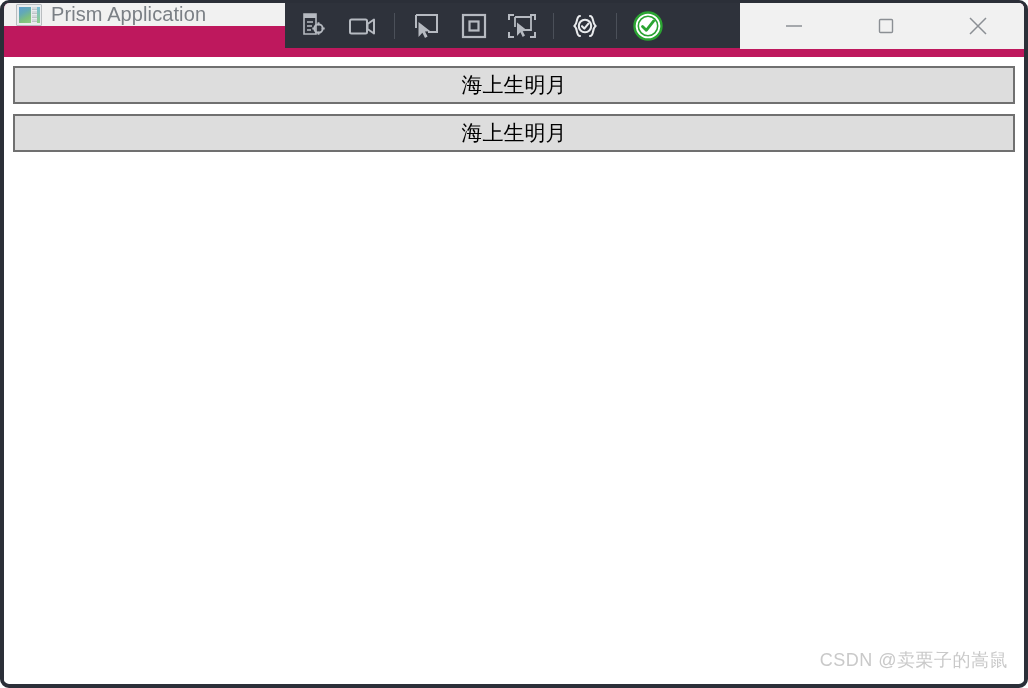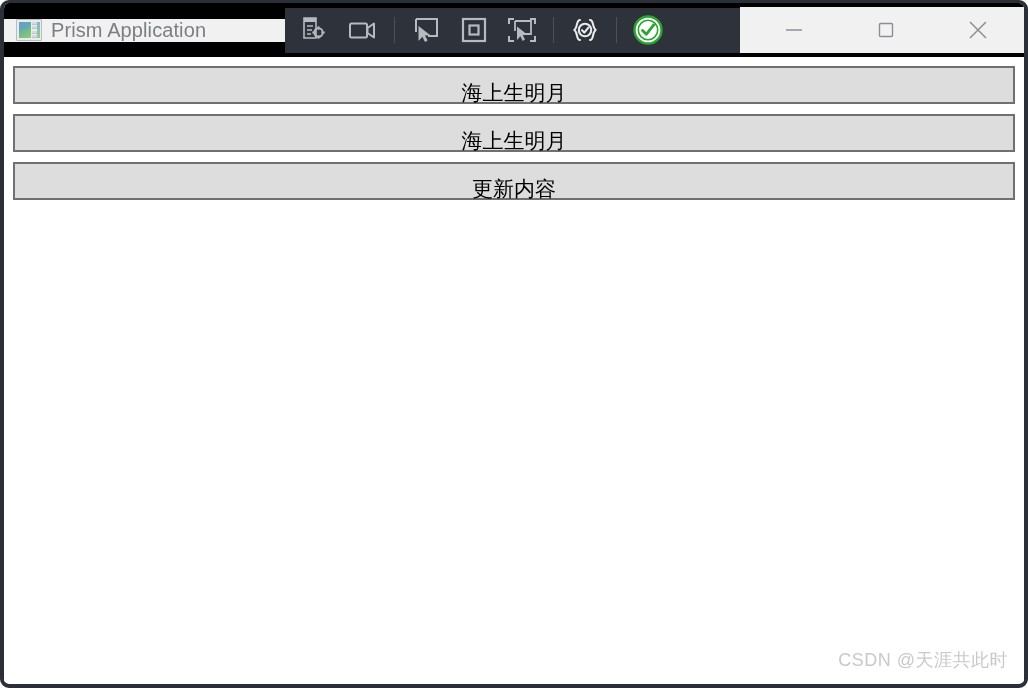--- a/index.html
+++ b/index.html
@@ -27,23 +27,23 @@
     border-bottom: 4px solid #2b2f38;
     border-top: 3px solid #2b2f38;
     border-radius: 9px 9px 9px 9px;
     overflow: hidden;
   }
 
   
   #title-bar {
     position: relative;
     height: 54px;
-    background: #000000;
-    display: flex;
-    align-items: center;
+    background: #be185d;
+    display: flex;
+    align-items: flex-start;
   }
 
   #title-zone {
     width: 281px;
     display: flex;
     align-items: center;
     padding-left: 12px;
     box-sizing: border-box;
     background: #f1f1f1;
   }
@@ -154,21 +154,21 @@
     height: 38px;
     box-sizing: border-box;
     background: #dddddd;
     border: 2px solid #707070;
     margin-bottom: 10px;
     font-family: "Liberation Sans", "DejaVu Sans", sans-serif;
     font-size: 21px;
     color: #000000;
     text-align: center;
     line-height: 34px;
-    padding: 8px;
+    padding: 0;
     cursor: pointer;
   }
 
   
   #watermark {
     position: absolute;
     right: 16px;
     bottom: 10px;
     font-size: 18px;
     color: #c9c9c9;
@@ -287,18 +287,17 @@
     </div>
 
   </div>
 
   <div id="client-area">
 
     <button class="cmd-button">海上生明月</button>
 
     <button class="cmd-button">海上生明月</button>
 
-    <button class="cmd-button">更新内容</button>
-
-    <div id="watermark">CSDN @天涯共此时</div>
+
+    <div id="watermark">CSDN @卖栗子的嵩鼠</div>
   </div>
 
 </div>
 
 </body></html>

